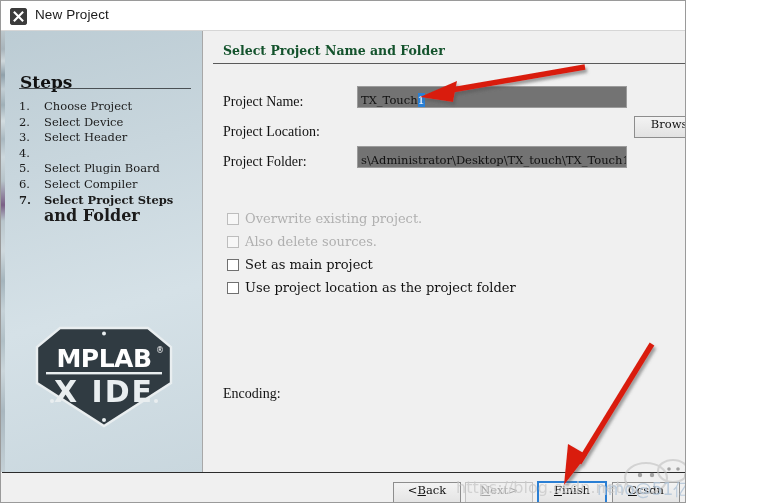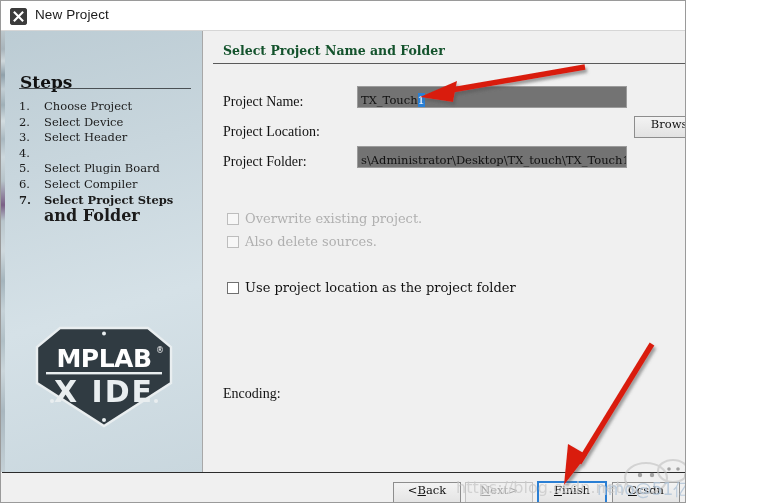--- a/index.html
+++ b/index.html
@@ -329,20 +329,24 @@
       <span>s\Administrator\Desktop\TX_touch\TX_Touch1.X</span>
     </div>
 
     <div class="cbrow dis" style="left:24px; top:180px;">
       <span class="cbox"></span>
       <span class="cblabel">Overwrite existing project.</span>
     </div>
     <div class="cbrow dis" style="left:24px; top:203px;">
       <span class="cbox"></span>
       <span class="cblabel">Also delete sources.</span>
+    </div>
+    <div class="cbrow" style="left:24px; top:226px;">
+      <span class="cbox"></span>
+      <span class="cblabel">Set as main project</span>
     </div>
     <div class="cbrow" style="left:24px; top:249px;">
       <span class="cbox"></span>
       <span class="cblabel">Use project location as the project folder</span>
     </div>
 
     <div class="field-label" style="left:20px; top:355px;">Encoding:</div>
   </div>
 
   <div id="bottombar">

